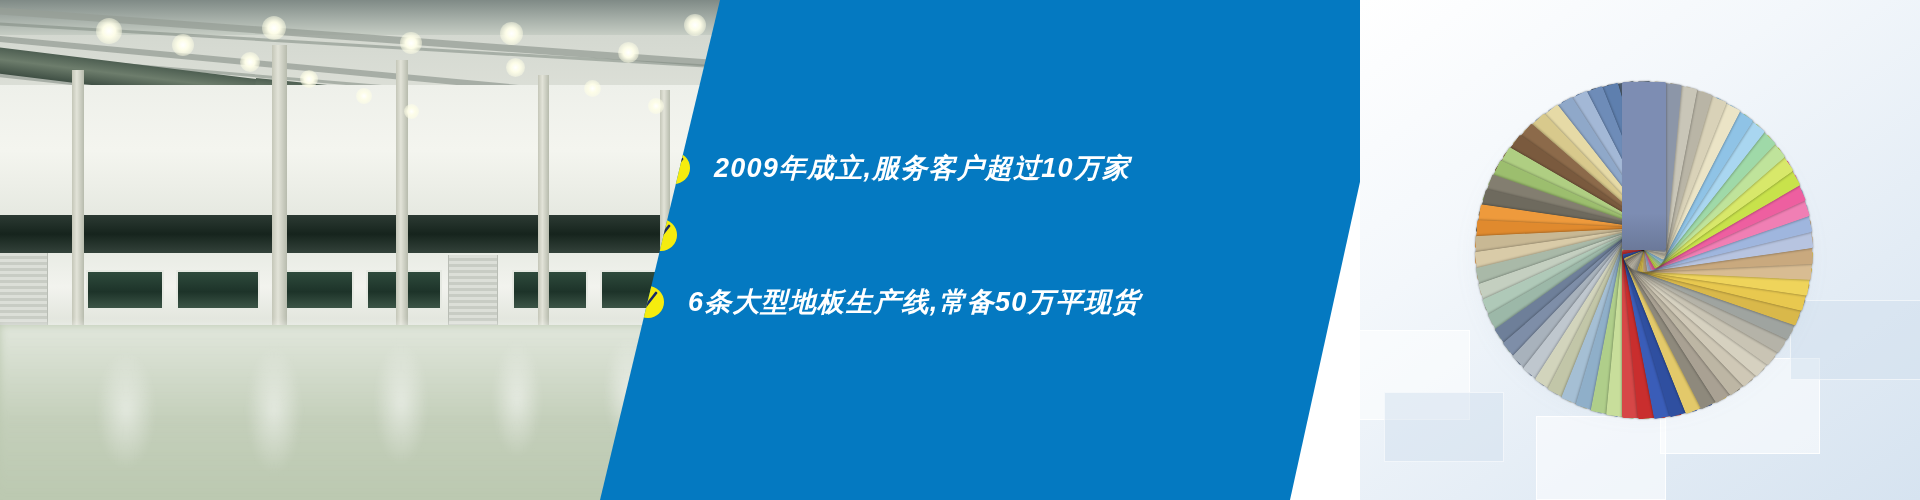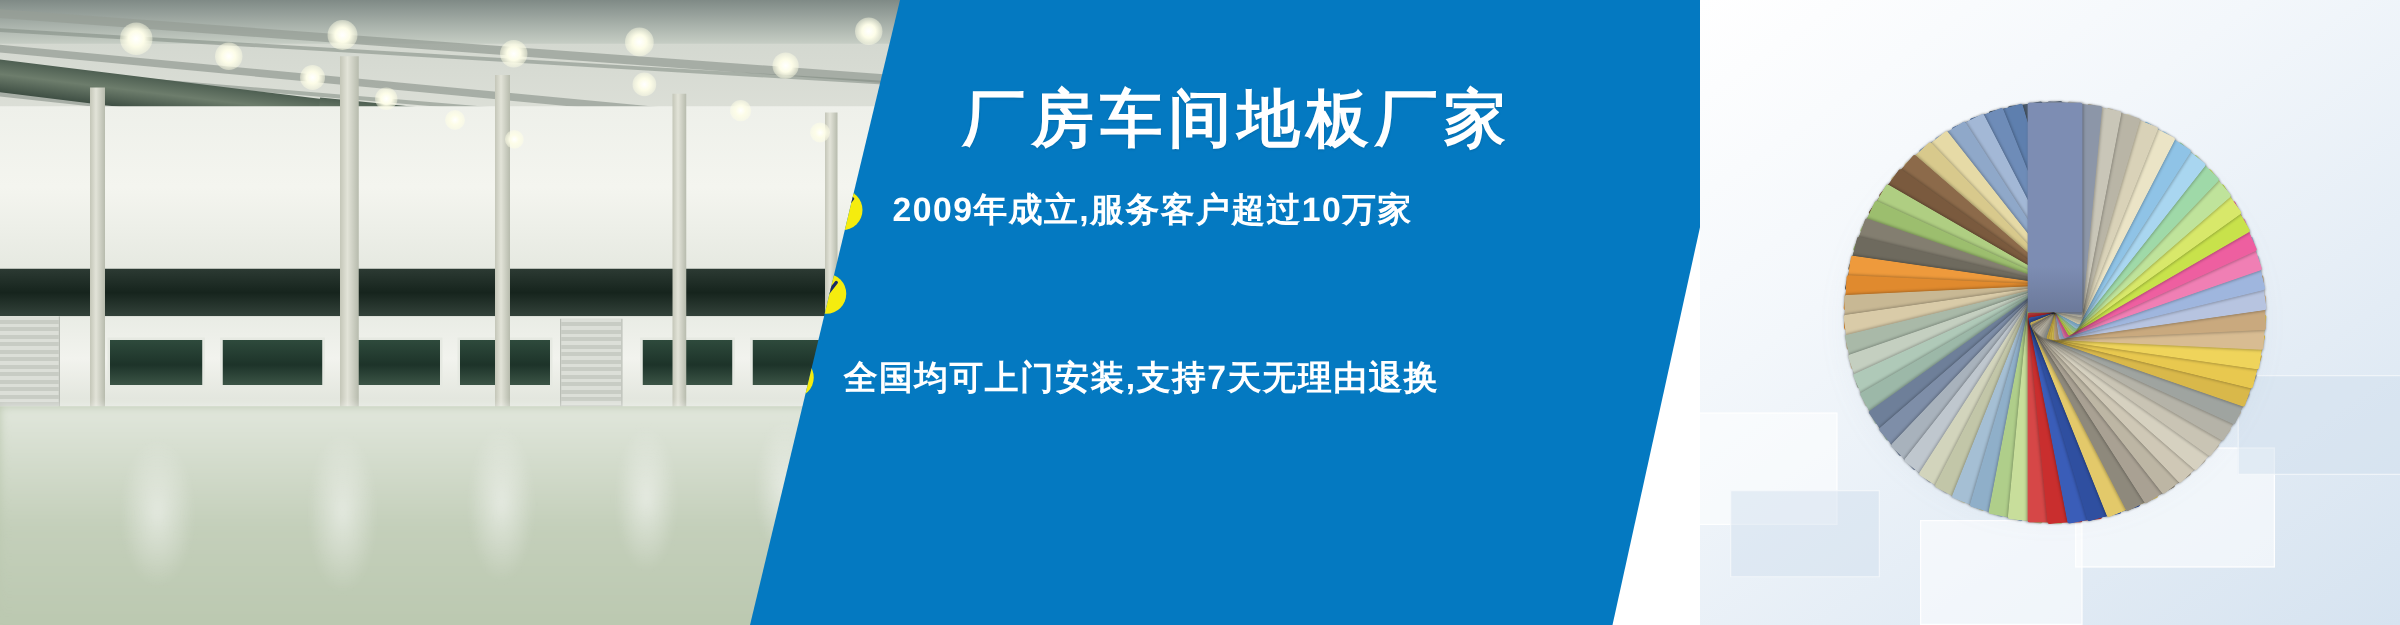--- a/index.html
+++ b/index.html
@@ -103,21 +103,21 @@
     position:absolute; left:170px; top:62px;
     font-size:50px; font-weight:bold; color:#ffffff;
     letter-spacing:5px; white-space:nowrap;
     font-family:"Liberation Sans","DejaVu Sans",sans-serif;
     text-shadow:0 1px 2px rgba(0,0,0,.12);
   }
 
   .bullets { position:absolute; left:0; top:140px; width:100%; }
   .bullet {
     position:relative; display:flex; align-items:center;
-    height:56px; margin-bottom:11px;
+    height:56px; margin-bottom:11px;font-style:italic;
   }
   .check-icon {
     position:relative; flex:0 0 auto;
     width:32px; height:32px; border-radius:50%;
     background:#f5ec0e; display:inline-block;
   }
   .check-icon svg { position:absolute; left:5px; top:4px; }
   .bullet-text {
     font-size:27px; font-weight:bold; color:#ffffff;
     letter-spacing:1.2px; white-space:nowrap; margin-left:24px;
@@ -232,50 +232,49 @@
     <div class="floor-reflect" style="left:96px;top:70%;width:60px;height:120px;"></div>
     <div class="floor-reflect" style="left:246px;top:69%;width:56px;height:130px;"></div>
     <div class="floor-reflect" style="left:374px;top:68%;width:54px;height:126px;"></div>
     <div class="floor-reflect" style="left:492px;top:68%;width:50px;height:118px;"></div>
     <div class="floor-reflect" style="left:604px;top:67%;width:48px;height:112px;"></div>
   </div>
 
   <div class="blue-pane">
     <div class="blue-inner">
 
-      <div class="headline">厂房车间地板厂家</div>
 
       <div class="bullets">
 
         <div class="bullet b0">
           <span class="check-icon">
             <svg width="22" height="22" viewBox="0 0 22 22">
               <path d="M3 11.5 L8 17 L19 3" fill="none" stroke="#1a2a66" stroke-width="2.6" stroke-linecap="round" stroke-linejoin="round"></path>
             </svg>
           </span>
           <span class="bullet-text">2009年成立,服务客户超过10万家</span>
         </div>
 
         <div class="bullet b1">
           <span class="check-icon">
             <svg width="22" height="22" viewBox="0 0 22 22">
               <path d="M3 11.5 L8 17 L19 3" fill="none" stroke="#1a2a66" stroke-width="2.6" stroke-linecap="round" stroke-linejoin="round"></path>
             </svg>
           </span>
         </div>
 
-
-        <div class="bullet b3">
+        <div class="bullet b2">
           <span class="check-icon">
             <svg width="22" height="22" viewBox="0 0 22 22">
               <path d="M3 11.5 L8 17 L19 3" fill="none" stroke="#1a2a66" stroke-width="2.6" stroke-linecap="round" stroke-linejoin="round"></path>
             </svg>
           </span>
-          <span class="bullet-text">全国均可上门安装,支持7天无理由退换</span>
+          <span class="bullet-text">6条大型地板生产线,常备50万平现货</span>
         </div>
+
 
       </div>
     </div>
   </div>
 
   <div class="samples-pane">
     <div class="ghost-box" style="left:-40px;top:330px;width:150px;height:90px;"></div>
     <div class="ghost-box dim" style="left:24px;top:392px;width:120px;height:70px;"></div>
     <div class="ghost-box" style="left:300px;top:358px;width:160px;height:96px;"></div>
     <div class="ghost-box dim" style="left:430px;top:300px;width:140px;height:80px;"></div>

